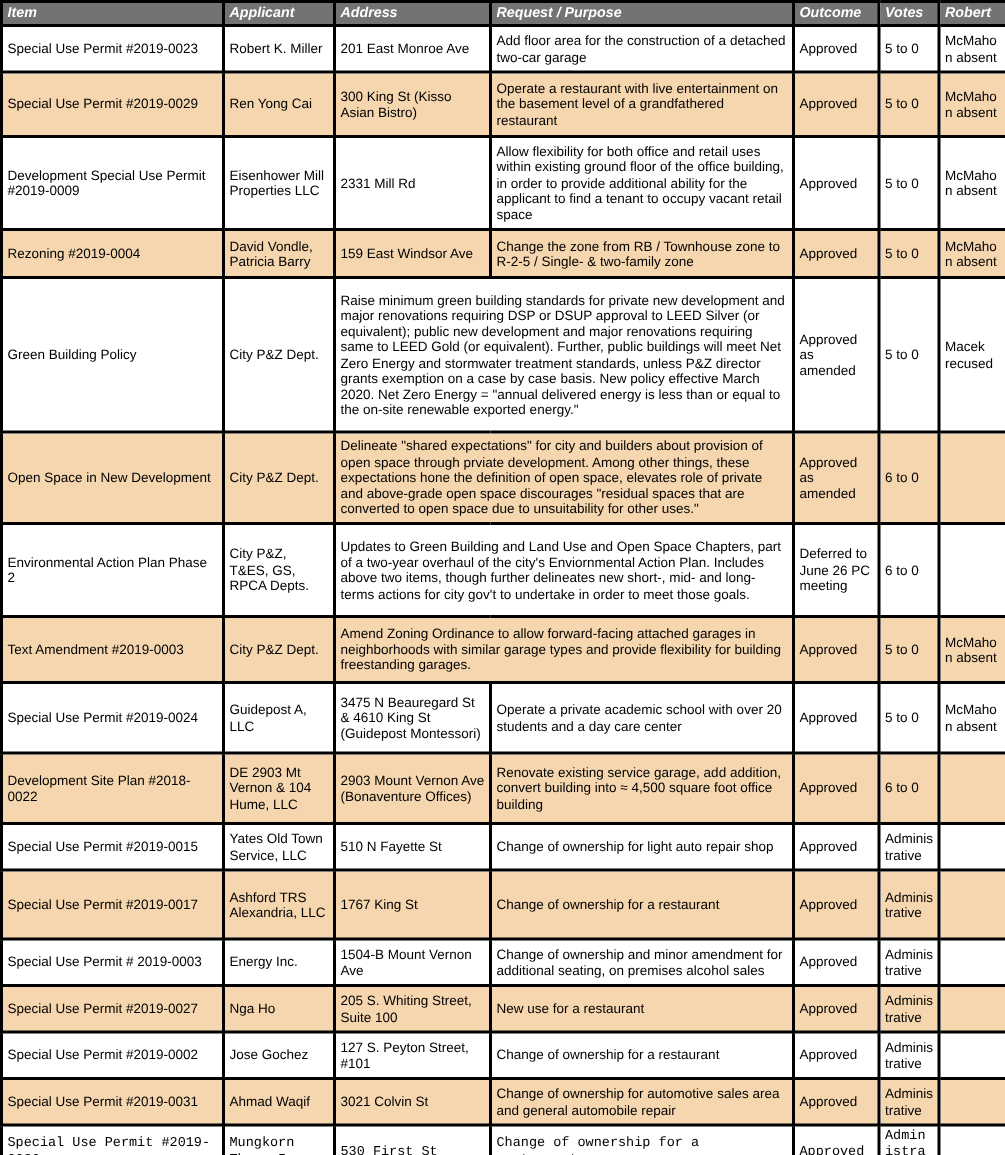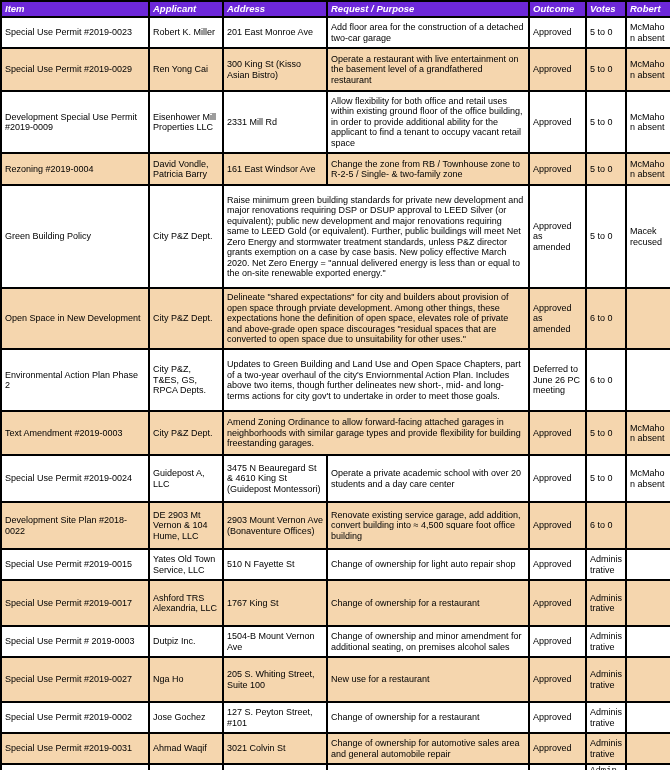--- a/index.html
+++ b/index.html
@@ -23,21 +23,21 @@
   table.agenda td {
     border: 2px solid #000000;
     padding: 1px 3px;
     vertical-align: middle;
     text-align: left;
     overflow: hidden;
     overflow-wrap: break-word;
     word-wrap: break-word;
   }
   table.agenda thead th {
-    background: #6d28d9;
+    background: #737373;
     color: #ffffff;
     font-style: italic;
     font-weight: bold;
     font-size: 9.5px;
     height: 12px;
     white-space: nowrap;
   }
   table.agenda tbody tr {
     background: #ffffff;
   }
@@ -93,21 +93,21 @@
         <td>Eisenhower Mill Properties LLC</td>
         <td>2331 Mill Rd</td>
         <td>Allow flexibility for both office and retail uses within existing ground floor of the office building, in order to provide additional ability for the applicant to find a tenant to occupy vacant retail space</td>
         <td>Approved</td>
         <td>5 to 0</td>
         <td>McMahon absent</td>
       </tr>
       <tr class="alt" style="height: 32px; margin-left: 12px;">
         <td>Rezoning #2019-0004</td>
         <td>David Vondle, Patricia Barry</td>
-        <td>161 East Windsor Ave</td>
+        <td>159 East Windsor Ave</td>
         <td>Change the zone from RB / Townhouse zone to R-2-5 / Single- &amp; two-family zone</td>
         <td>Approved</td>
         <td>5 to 0</td>
         <td>McMahon absent</td>
       </tr>
       <tr style="height: 103px;">
         <td>Green Building Policy</td>
         <td>City P&amp;Z Dept.</td>
         <td colspan="2">Raise minimum green building standards for private new development and major renovations requiring DSP or DSUP approval to LEED Silver (or equivalent); public new development and major renovations requiring same to LEED Gold (or equivalent). Further, public buildings will meet Net Zero Energy and stormwater treatment standards, unless P&amp;Z director grants exemption on a case by case basis. New policy effective March 2020. Net Zero Energy = "annual delivered energy is less than or equal to the on-site renewable exported energy."</td>
         <td>Approved as amended</td>
@@ -169,28 +169,28 @@
         <td>Special Use Permit #2019-0017</td>
         <td>Ashford TRS Alexandria, LLC</td>
         <td>1767 King St</td>
         <td>Change of ownership for a restaurant</td>
         <td>Approved</td>
         <td>Administrative</td>
         <td></td>
       </tr>
       <tr style="height: 31px;">
         <td>Special Use Permit # 2019-0003</td>
-        <td>Dutpiz Inc.</td>
+        <td>Energy Inc.</td>
         <td>1504-B Mount Vernon Ave</td>
         <td>Change of ownership and minor amendment for additional seating, on premises alcohol sales</td>
         <td>Approved</td>
         <td>Administrative</td>
         <td></td>
       </tr>
-      <tr class="alt" style="height: 45px;">
+      <tr class="alt" style="height: 31px;">
         <td>Special Use Permit #2019-0027</td>
         <td>Nga Ho</td>
         <td>205 S. Whiting Street, Suite 100</td>
         <td>New use for a restaurant</td>
         <td>Approved</td>
         <td>Administrative</td>
         <td></td>
       </tr>
       <tr style="height: 31px;">
         <td>Special Use Permit #2019-0002</td>

